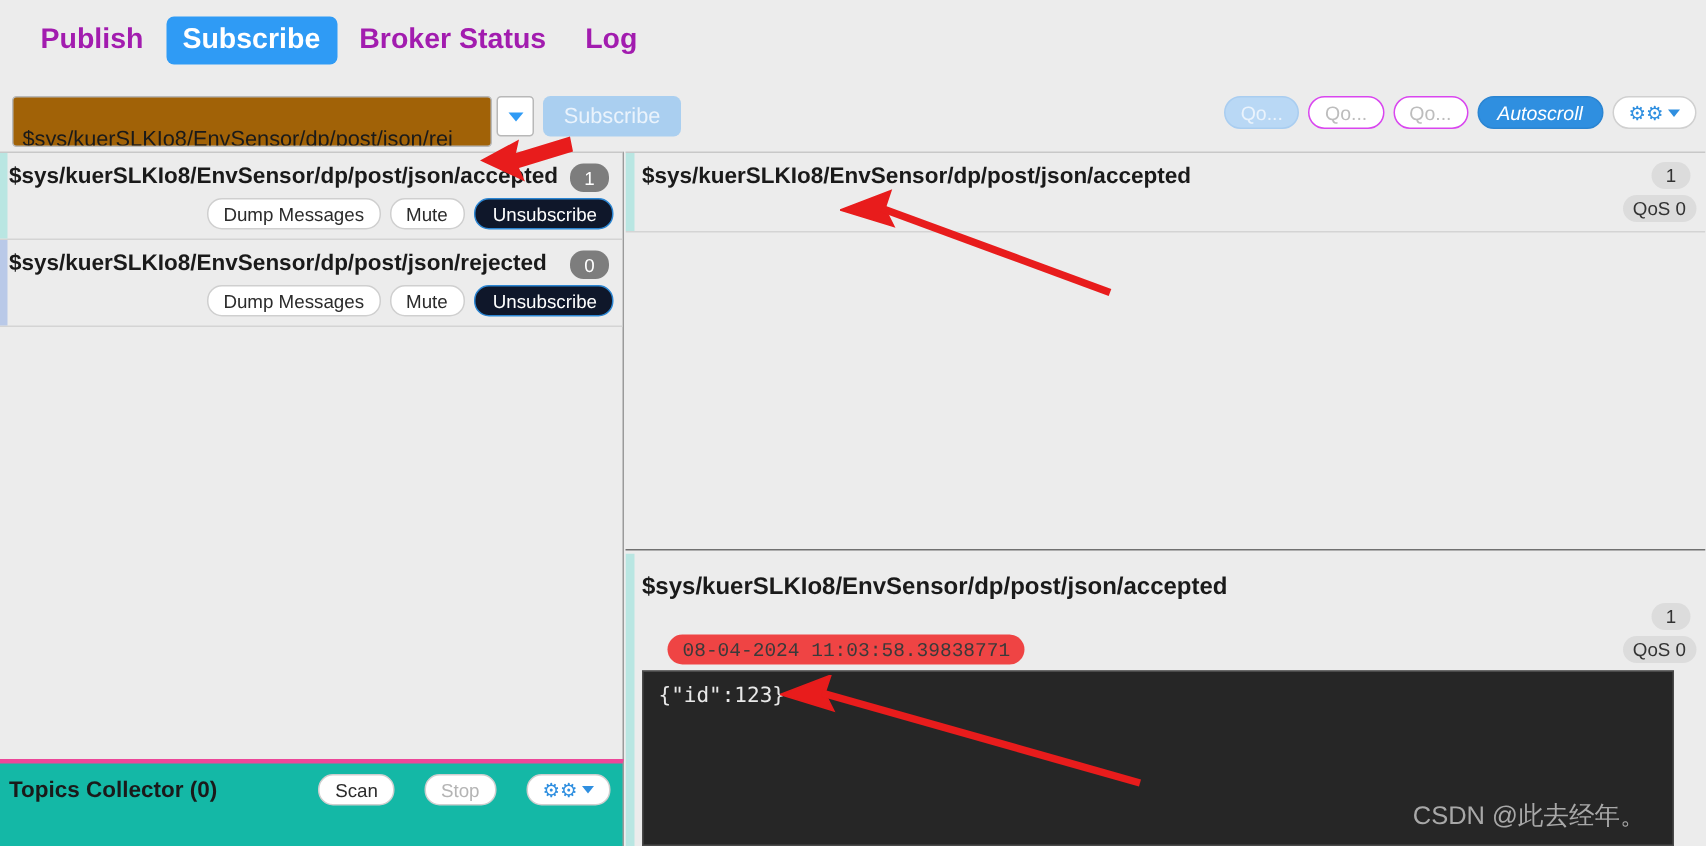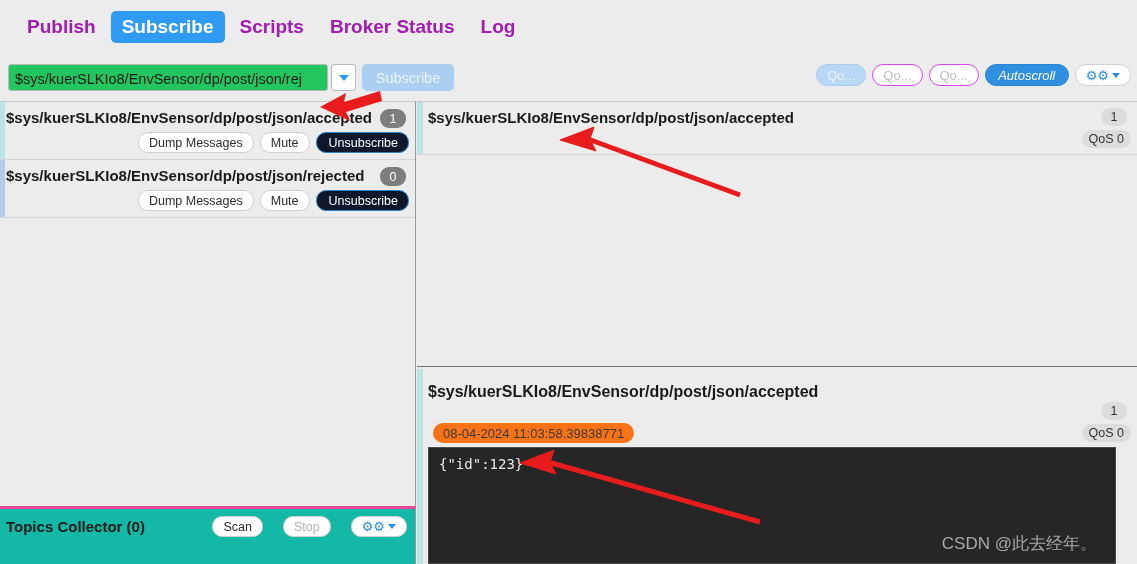--- a/index.html
+++ b/index.html
@@ -41,26 +41,26 @@
 
   
   .subrow {
     position: absolute; left: 0; top: 54px;
     width: 1137px; height: 47px;
     background: #ececec;
   }
   .topic-input {
     position: absolute; left: 8px; top: 10px;
     width: 320px; height: 27px;
-    background: #22c55e;
+    background: #a16207;
     border: 1px solid #b8b8b8;
     border-radius: 3px;
     font-size: 14.5px;
     color: #1a1a1a;
-    padding: 2px 6px;
+    padding: 16px 6px;
     line-height: 25px;
     white-space: nowrap;
     overflow: hidden;
     font-family: "Liberation Sans", sans-serif;
   }
   .topic-dropdown {
     position: absolute; left: 331px; top: 10px;
     width: 25px; height: 27px;
     background: #ffffff;
     border: 1px solid #b8b8b8;
@@ -277,29 +277,30 @@
   }
   .detail-qos {
     position: absolute; right: 6px; top: 55px;
     min-width: 48px; height: 18px;
     border-radius: 9px; background: #dcdcdc; color: #333;
     font-size: 12.5px;
     display: flex; align-items: center; justify-content: center;
     padding: 0 7px;
   }
   .detail-time {
-    position: absolute; left: 16px; top: 54px;
+    position: absolute; left: 28px; top: 54px;
     height: 20px;
     border-radius: 10px;
-    background: #f97316;
+    background: #ef4444;
     color: #3a3a3a;
     font-size: 13px;
     display: flex; align-items: center;
     padding: 0 10px;
     white-space: nowrap;
+    font-family: Liberation Mono, monospace;
   }
   .payload {
     position: absolute; left: 11px; top: 78px;
     width: 688px; height: 117px;
     background: #262626;
     border: 1px solid #4a4a4a;
   }
   .payload-text {
     position: absolute; left: 10px; top: 8px;
     font-family: "DejaVu Sans Mono", "Liberation Mono", monospace;
@@ -318,21 +319,20 @@
   .arrow { position: absolute; pointer-events: none; }
 </style>
 </head>
 <body>
 
 <div id="app">
 
   <div class="tabbar">
     <div class="tab">Publish</div>
     <div class="tab active">Subscribe</div>
-    <div class="tab">Scripts</div>
     <div class="tab">Broker Status</div>
     <div class="tab">Log</div>
   </div>
 
   <div class="subrow">
     <div class="topic-input">$sys/kuerSLKIo8/EnvSensor/dp/post/json/rej</div>
     <div class="topic-dropdown">
       <span class="caret-down"></span>
     </div>
     <div class="subscribe-btn">Subscribe</div>

